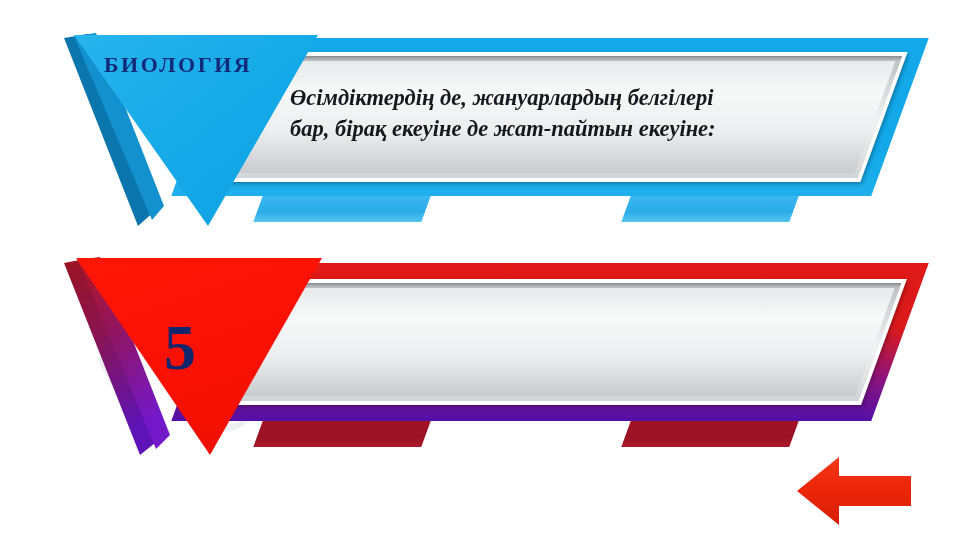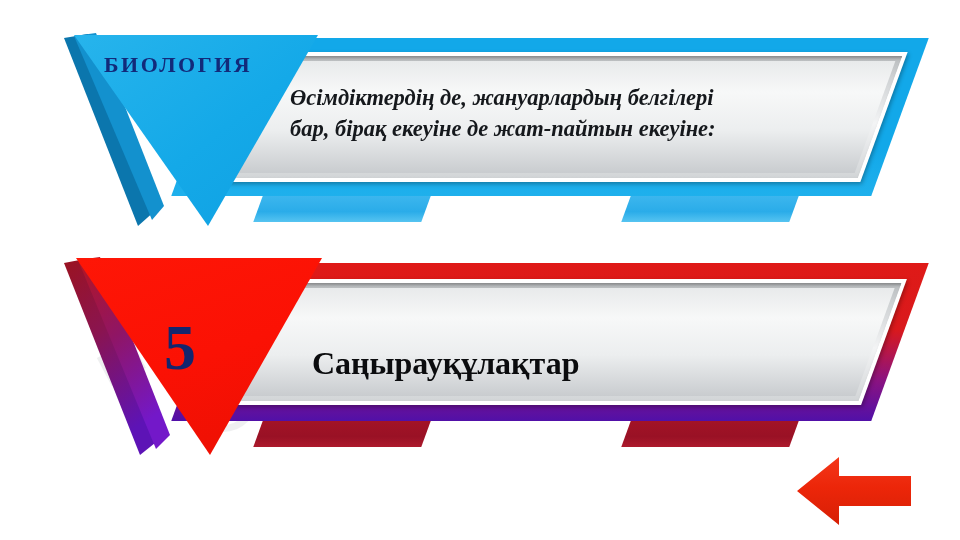--- a/index.html
+++ b/index.html
@@ -244,21 +244,20 @@
           <stop offset="0%" stop-color="#fe1606"></stop>
           <stop offset="60%" stop-color="#fb1104"></stop>
           <stop offset="100%" stop-color="#f01003"></stop>
         </linearGradient>
       </defs>
       <polygon points="16,5 262,5 150,202" fill="url(#redTriGrad)"></polygon>
     </svg>
 
     <div id="step-number" style="top:91px; left:164px;">5</div>
 
-    <div id="title-text" style="top:119px; left:312px;">Саңырауқұлақтар</div>
   </div>
 
   <svg id="back-arrow" viewBox="0 0 120 72">
     <defs>
       <linearGradient id="arrGrad" x1="0" y1="0" x2="0" y2="1">
         <stop offset="0%" stop-color="#f4371a"></stop>
         <stop offset="45%" stop-color="#ec2609"></stop>
         <stop offset="100%" stop-color="#d71f05"></stop>
       </linearGradient>
     </defs>

